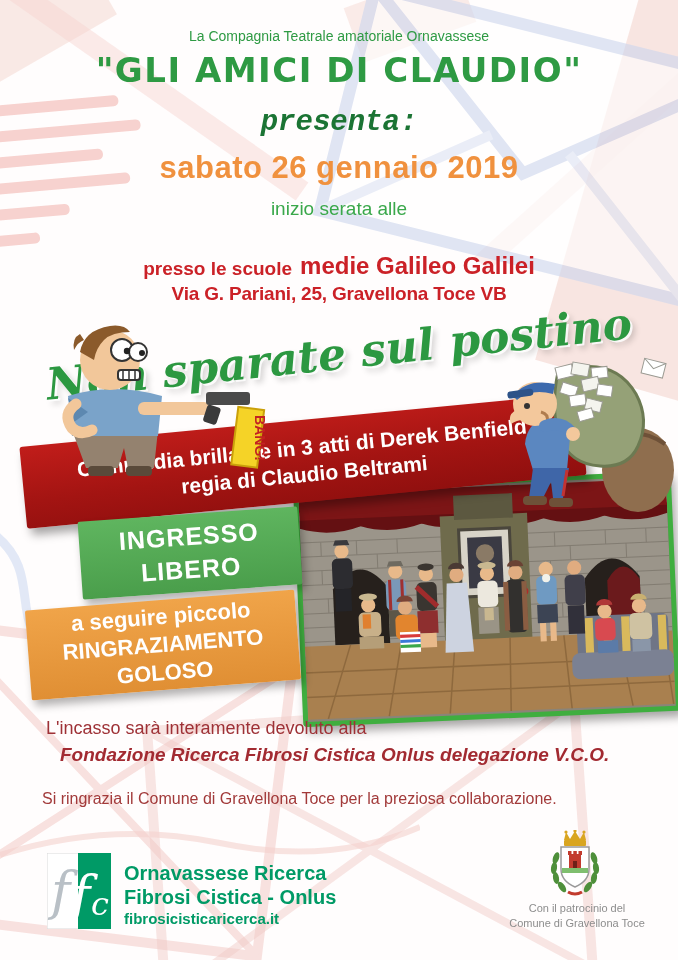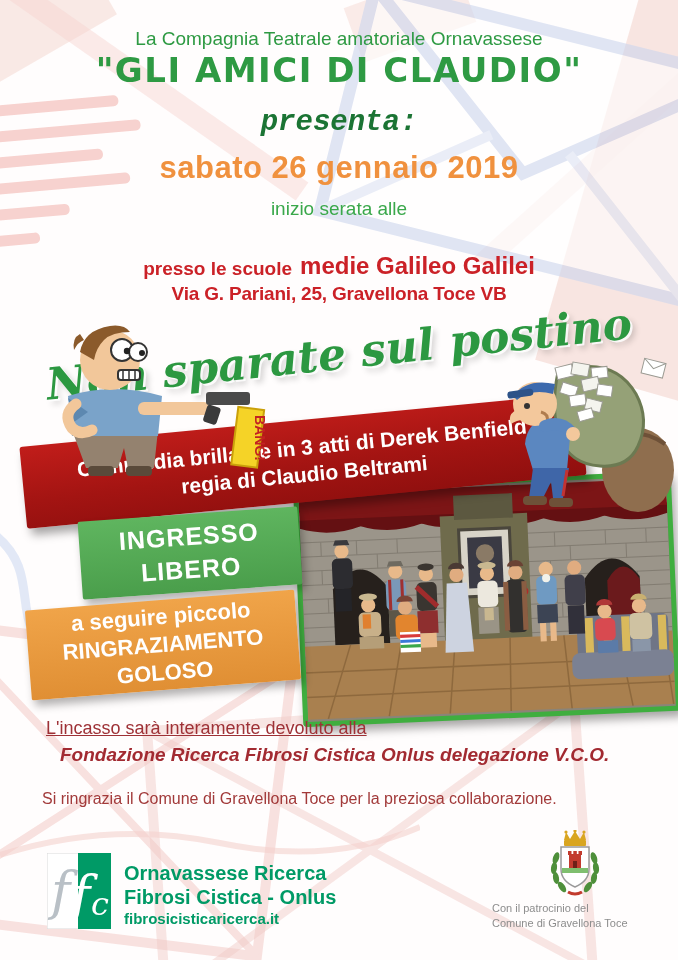--- a/index.html
+++ b/index.html
@@ -3,21 +3,21 @@
 <meta charset="utf-8">
 <style>
   html,body{margin:0;padding:0;background:#ffffff;}
   .poster{position:relative;width:678px;height:960px;overflow:hidden;background:#fffdfd;
           font-family:"Liberation Sans", sans-serif;}
   .abs{position:absolute;}
   .ctr{left:0;right:0;text-align:center;}
   .deco{pointer-events:none;}
 
   
-  .company-line{top:28px;font-size:19px;color:#2e9a43;}
+  .company-line{top:28px;font-size:14px;color:#2e9a43;}
   .company-name{top:50px;font-size:34px;font-weight:bold;color:#2e9a43;letter-spacing:1.5px;
                 font-family:"DejaVu Sans", sans-serif;}
   .presents{top:106px;font-size:29px;font-weight:bold;font-style:italic;color:#1b7434;
             font-family:Liberation Mono, monospace;}
   .date-line{top:150px;font-size:31px;font-weight:bold;color:#f0913e;letter-spacing:.5px;}
   .time-row{top:198px;display:flex;justify-content:center;align-items:baseline;gap:12px;width:100%;}
   .time-prefix{font-size:19px;font-weight:normal;color:#3aa84b;}
   .time-value{font-size:37px;font-weight:bold;color:#47b150;letter-spacing:1px;}
   .venue-row{top:252px;display:flex;justify-content:center;align-items:flex-end;gap:8px;width:100%;}
   .venue-prefix{font-size:19px;font-weight:bold;color:#cb2127;}
@@ -44,29 +44,29 @@
   .box-orange{left:28px;top:600px;width:270px;height:90px;transform:rotate(-4.5deg);
               background:linear-gradient(180deg,#f0a449,#e08f34);font-size:22px;line-height:28px;}
 
   
   .photo{left:298px;top:479px;width:368px;height:230px;transform:rotate(-2.5deg);
          border:5px solid #3fae3f;border-radius:4px;box-shadow:3px 6px 10px rgba(0,0,0,.35);
          background:#8a8478;overflow:hidden;}
 
   
   .donation{left:46px;top:718px;width:600px;color:#9e3136;}
-  .donation-l1{font-size:18px;text-decoration:underline;}
+  .donation-l1{font-size:18px;}
   .donation-l2{font-size:19px;font-weight:bold;font-style:italic;color:#a22a31;margin-top:5px;margin-left:14px;}
   .thanks-line{left:42px;top:790px;font-size:16px;color:#a23a3a;}
 
   
   .ffc-text{left:124px;top:861px;color:#009a66;font-weight:bold;}
   .ffc-text .l{font-size:20px;line-height:24px;}
   .ffc-text .w{font-size:15px;line-height:20px;}
-  .patron-caption{left:492px;top:901px;width:170px;font-size:11px;
+  .patron-caption{left:492px;top:901px;width:170px;text-align:center;font-size:11px;
                   line-height:15px;color:#8d8d8d;}
 </style>
 </head>
 <body>
 
 <div class="poster">
 
   <div class="abs deco" style="left:590px;top:-30px;width:160px;height:420px;background:#f7e2de;transform:rotate(16deg);opacity:.9;"></div>
   <div class="abs deco" style="left:-46px;top:-34px;width:150px;height:92px;background:#f8e3df;transform:rotate(-30deg);opacity:.8;"></div>
   <div class="abs deco" style="left:350px;top:-14px;width:120px;height:58px;background:#f9e6e2;transform:rotate(-20deg);opacity:.8;"></div>

